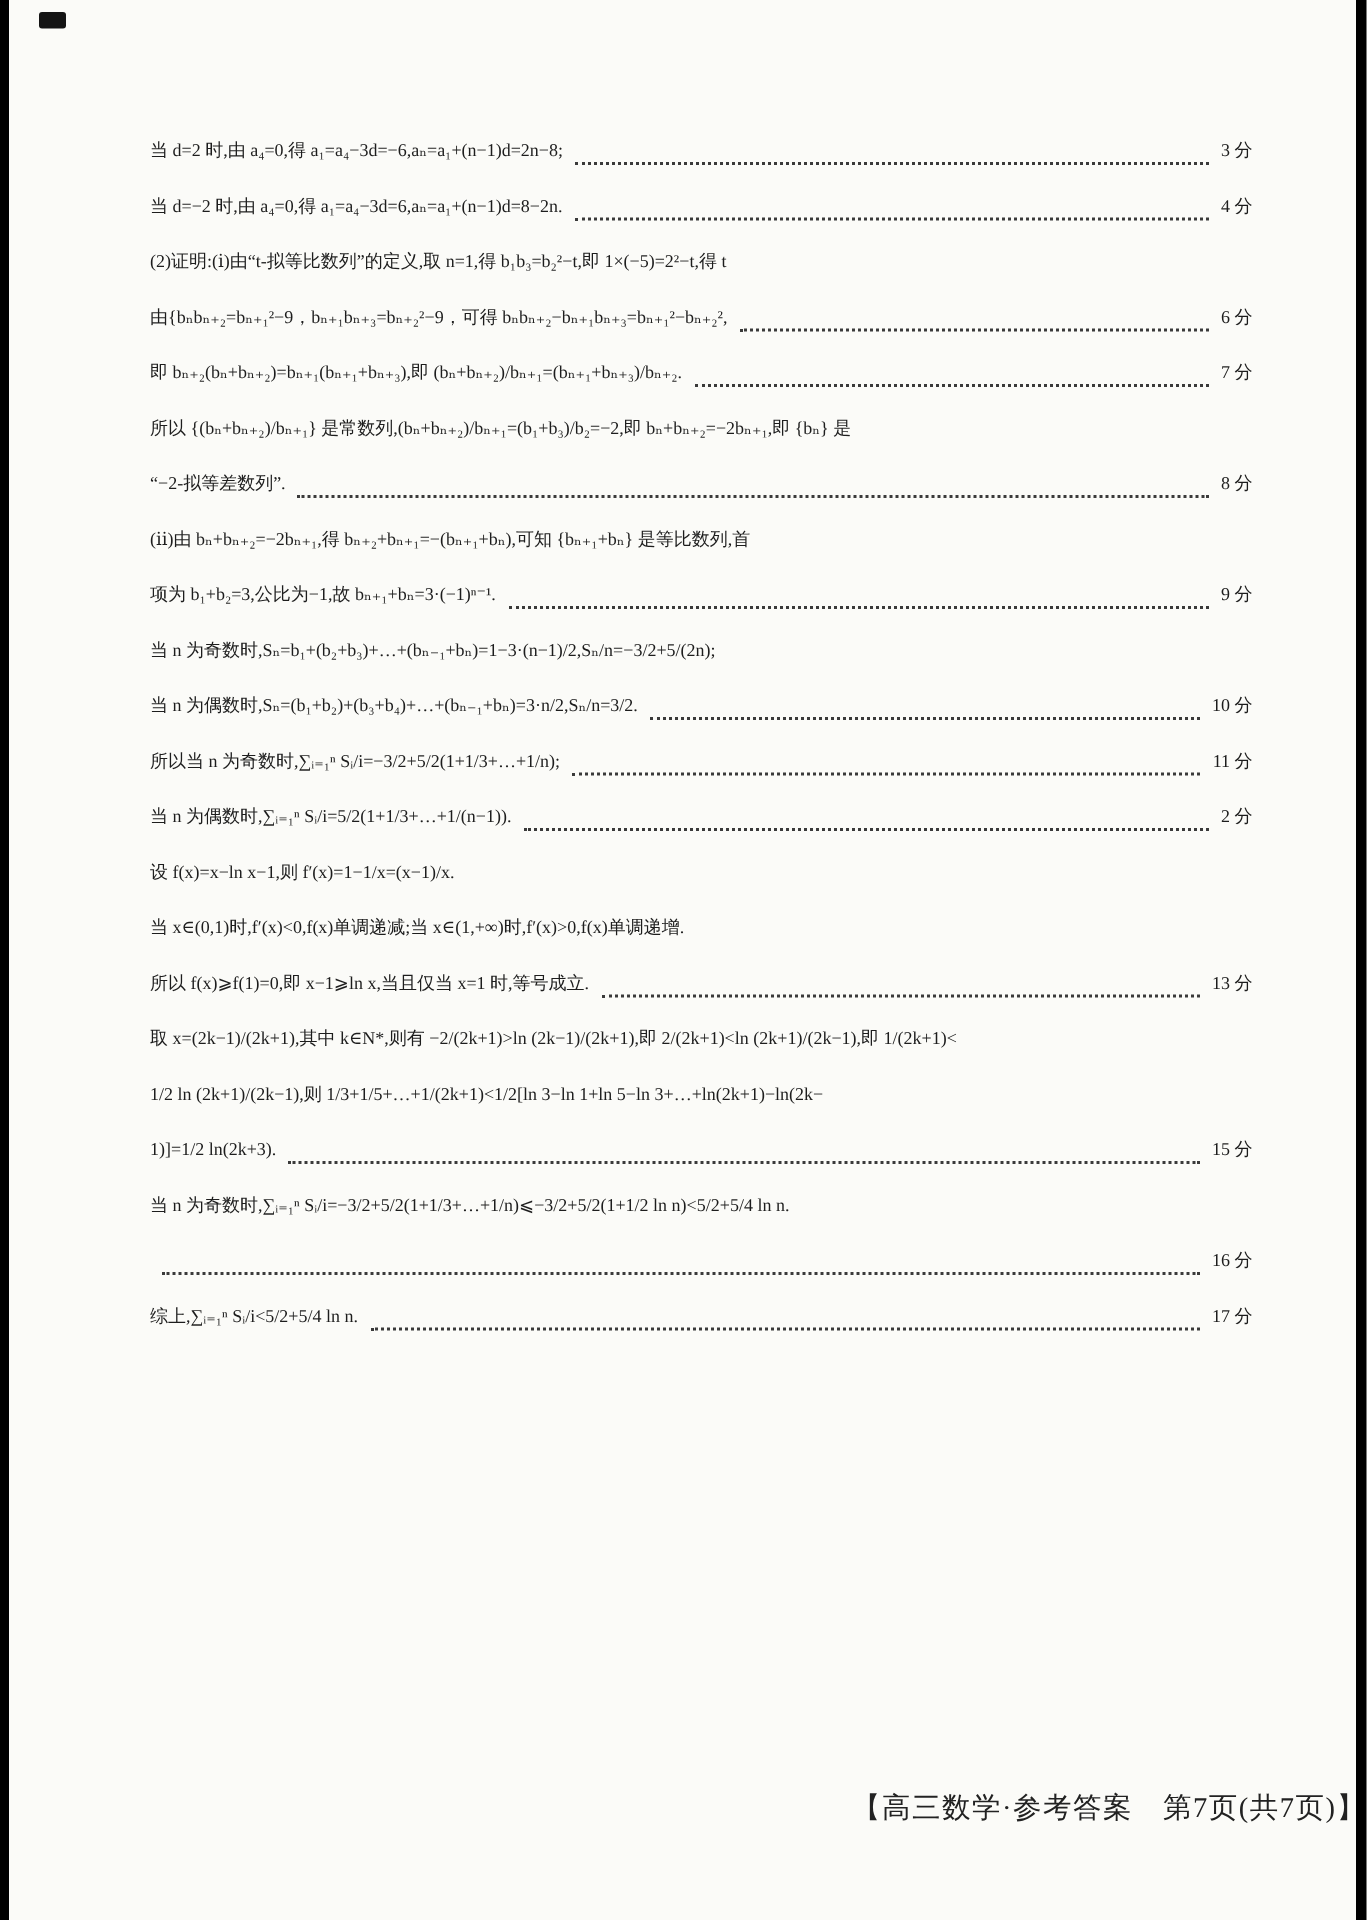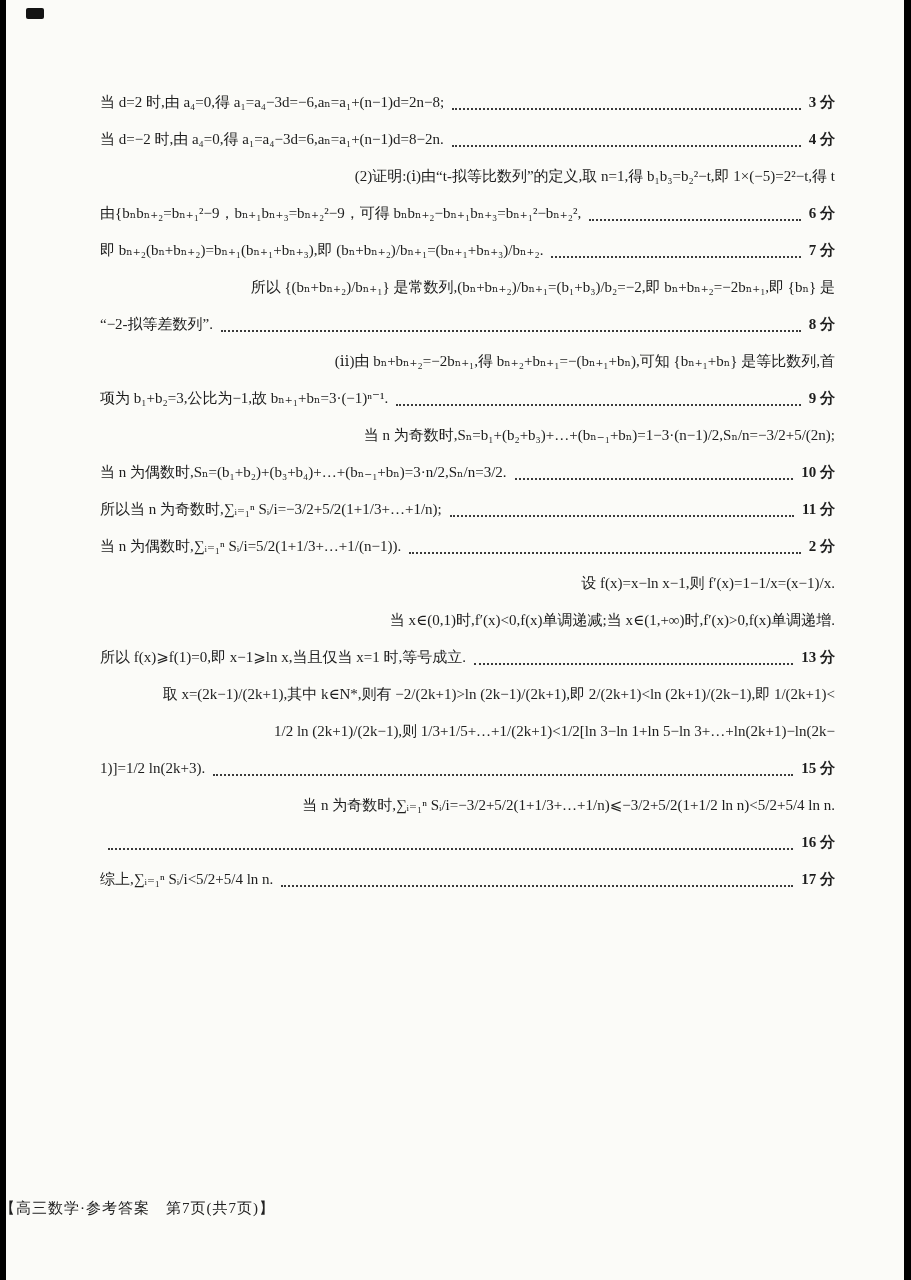--- a/index.html
+++ b/index.html
@@ -19,40 +19,39 @@
     width: 18px; height: 11px; background: #141414; border-radius: 2px;
   }
   .content {
     position: absolute; top: 86px; left: 100px; right: 76px;
   }
   .line {
     display: flex;
     align-items: baseline;
     margin: 6px 0;
     min-height: 31px;
-    font-size: 15px;
+    font-size: 12px;
     line-height: 1.45;
-    justify-content: flex-end;
   }
   .line-text { white-space: normal; }
   .leader {
     flex: 1 1 auto;
     min-width: 24px;
     margin: 0 8px;
     border-bottom: 2.5px dotted #3a3a3a;
     align-self: center;
     height: 0;
     transform: translateY(1px);
   }
-  .score { white-space: nowrap; font-weight: bold; }
+  .score { white-space: nowrap; }
   .footer {
     position: absolute;
     bottom: 62px; left: 0; right: 0;
-    text-align: left;
-    font-size: 15px;
+    text-align: right;
+    font-size: 19px;
     letter-spacing: 1px;
     color: #222;
   }
 </style>
 </head>
 <body>
 
 <div class="edge edge-left"></div>
 <div class="edge edge-right"></div>
 <div class="corner-mark"></div>

